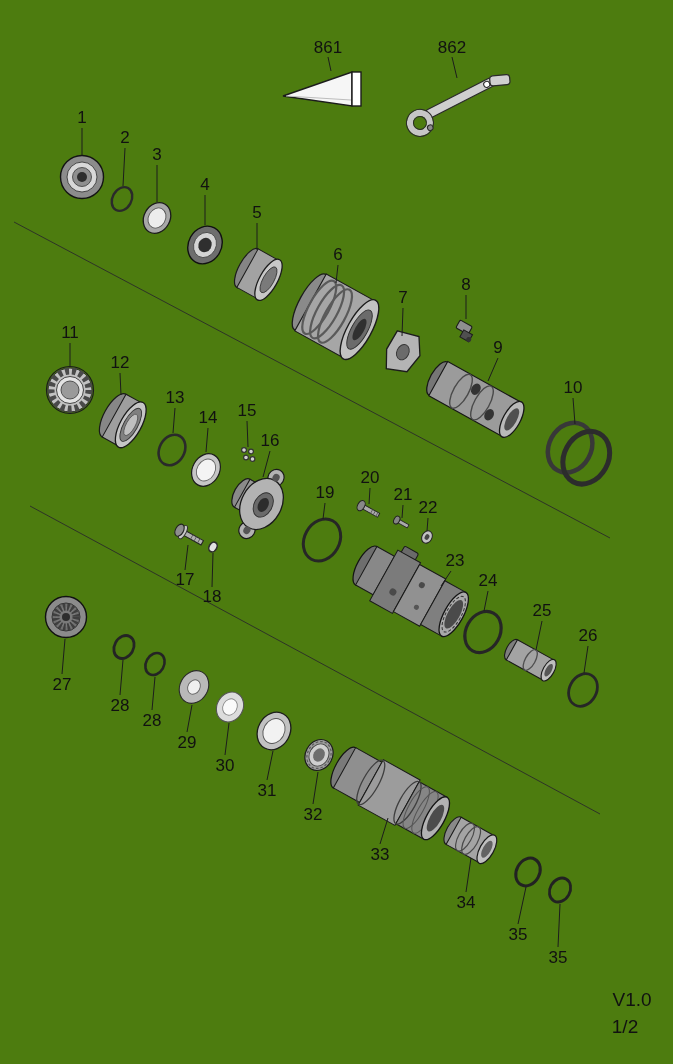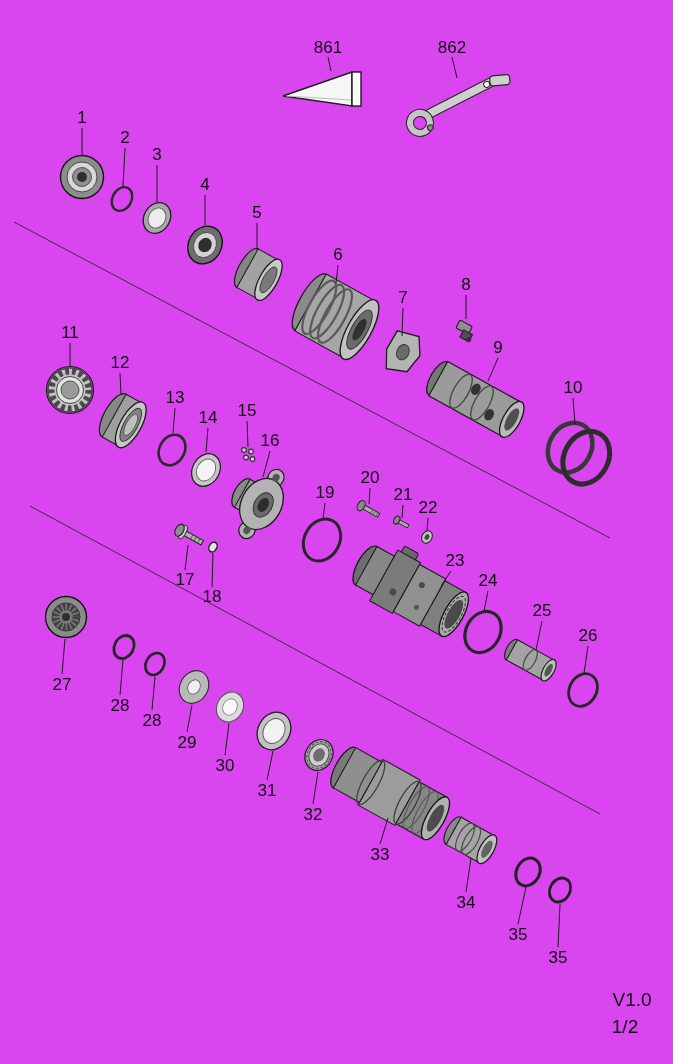--- a/index.html
+++ b/index.html
@@ -1,16 +1,16 @@
 <!DOCTYPE html>
 <html><head>
 <meta charset="utf-8">
 <style>
   html,body{margin:0;padding:0;background:#ffffff;}
-  .page{position:relative;width:673px;height:1064px;background:#d946ef;overflow:hidden;}
+  .page{position:relative;width:673px;height:1064px;background:#4d7c0f;overflow:hidden;}
   svg{display:block;}
   .lbl{font-family:"Liberation Sans",sans-serif;font-size:17px;fill:#111111;text-anchor:middle;}
   .footer-lbl{font-family:"Liberation Sans",sans-serif;font-size:19px;fill:#111111;text-anchor:middle;}
 </style>
 </head>
 <body>
 
 <div class="page">
 <svg width="673" height="1064" viewBox="0 0 673 1064" xmlns="http://www.w3.org/2000/svg">
 

